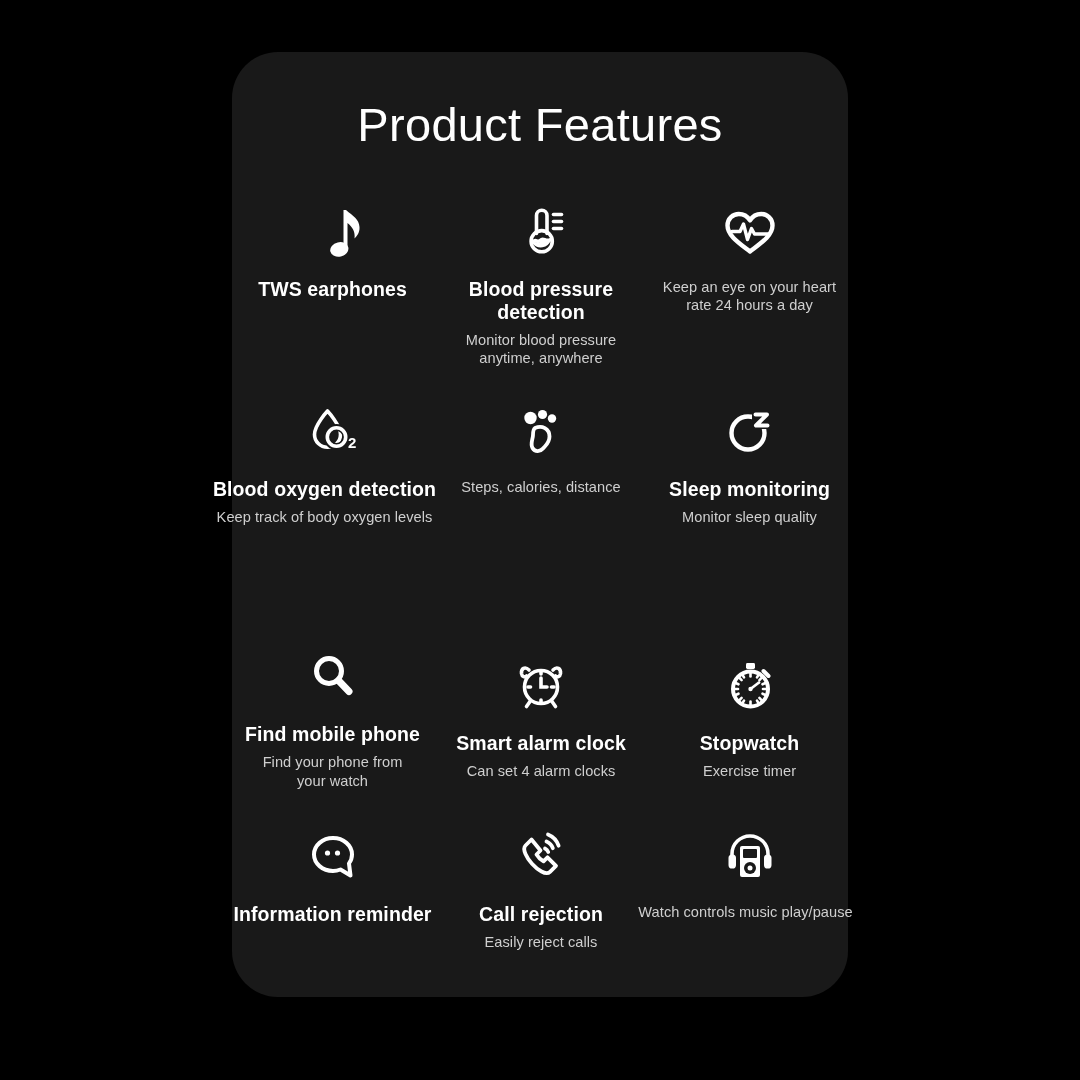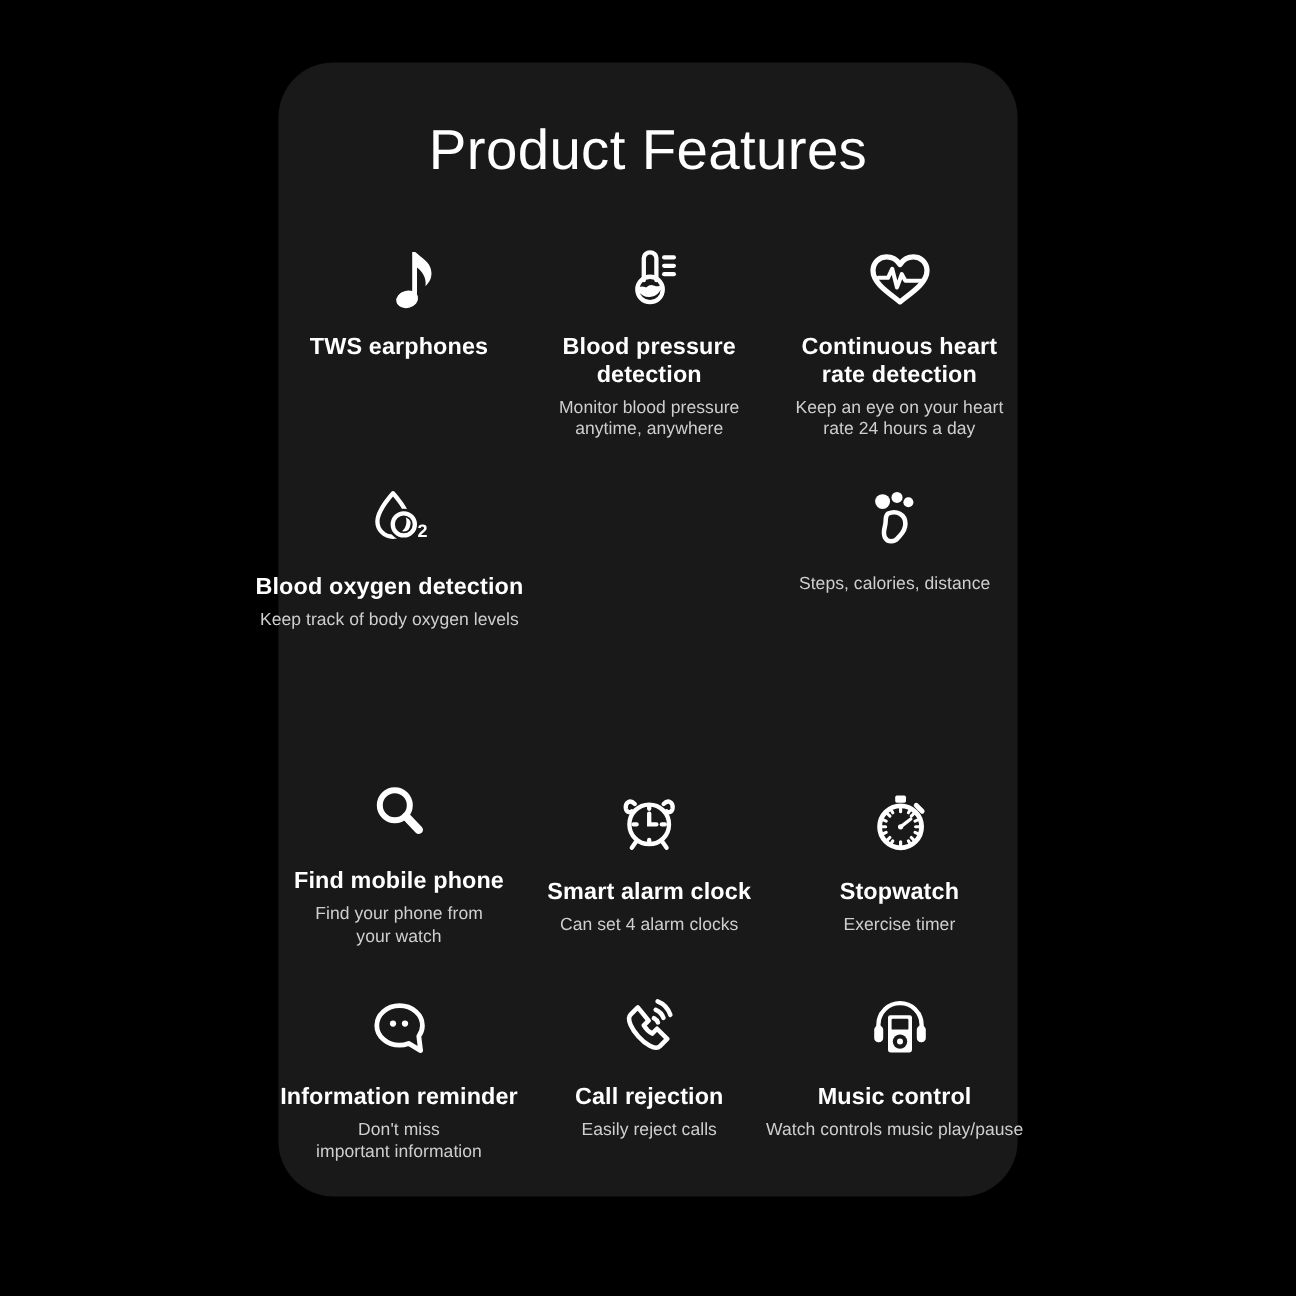--- a/index.html
+++ b/index.html
@@ -146,22 +146,20 @@
 anytime, anywhere</div>
         </div>
 
         <div class="feature-cell">
           <div class="feature-icon">
             <svg width="62" height="56" viewBox="0 0 62 56">
               <path d="M31 47.5 C20 39 8.5 31.5 8.5 21.5 C8.5 14.5 14 10 19.8 10 C24.4 10 28.6 12.6 31 16.4 C33.4 12.6 37.6 10 42.2 10 C48 10 53.5 14.5 53.5 21.5 C53.5 31.5 42 39 31 47.5 Z" fill="none" stroke="#fff" stroke-width="4.4" stroke-linejoin="round"></path>
               <path d="M13 27.5 L21 27.5 L24.5 20 L28.5 35.5 L32.5 24.5 L35.5 30 L49 30" fill="none" stroke="#fff" stroke-width="3.4" stroke-linecap="round" stroke-linejoin="round"></path>
             </svg>
           </div>
-          <div class="feature-title">Continuous heart
-rate detection</div>
           <div class="feature-desc">Keep an eye on your heart
 rate 24 hours a day</div>
         </div>
       </div>
 
       <div class="feature-row" id="row-1">
 
         <div class="feature-cell">
           <div class="feature-icon">
             <svg width="60" height="58" viewBox="0 0 60 58">
@@ -180,20 +178,31 @@
             <svg width="54" height="56" viewBox="0 0 54 56">
               <circle cx="16.5" cy="14" r="6.2" fill="#fff"></circle>
               <circle cx="28.5" cy="10.5" r="4.6" fill="#fff"></circle>
               <circle cx="38" cy="14.5" r="4.2" fill="#fff"></circle>
               <path d="M21 24 C28 21 35.5 24.5 35.5 32.5 C35.5 39 31.5 41.5 29 44.5 C26.5 47.5 21 48.5 18.5 44 C16 39.5 19 35 19 31 C19 28 19 25.5 21 24 Z" fill="none" stroke="#fff" stroke-width="3.8" stroke-linejoin="round"></path>
             </svg>
           </div>
           <div class="feature-desc">Steps, calories, distance</div>
         </div>
 
+        <div class="feature-cell">
+          <div class="feature-icon">
+            <svg width="56" height="54" viewBox="0 0 56 54">
+              <circle cx="26" cy="28" r="16.5" fill="none" stroke="#fff" stroke-width="4.4"></circle>
+              <path d="M30 6 L48 6 L48 24 L30 24 Z" fill="#191919"></path>
+              <path d="M33.5 9.5 L45 9.5 L34 20.5 L45.5 20.5" fill="none" stroke="#fff" stroke-width="4" stroke-linecap="round" stroke-linejoin="round"></path>
+            </svg>
+          </div>
+          <div class="feature-title">Sleep monitoring</div>
+          <div class="feature-desc">Monitor sleep quality</div>
+        </div>
       </div>
 
       <div class="feature-row" id="row-2">
 
         <div class="feature-cell">
           <div class="feature-icon">
             <svg width="54" height="54" viewBox="0 0 54 54">
               <circle cx="23" cy="21" r="12.5" fill="none" stroke="#fff" stroke-width="5"></circle>
               <path d="M32.5 30.5 L43 41.5" fill="none" stroke="#fff" stroke-width="7" stroke-linecap="round"></path>
             </svg>
@@ -261,22 +270,20 @@
 
         <div class="feature-cell">
           <div class="feature-icon">
             <svg width="56" height="54" viewBox="0 0 56 54">
               <path d="M28 8 C38.5 8 47 15.5 47 24.5 C47 27.8 45.9 30.9 44 33.4 L45.5 45.5 L35.5 39.5 C33.2 40.4 30.7 41 28 41 C17.5 41 9 33.5 9 24.5 C9 15.5 17.5 8 28 8 Z" fill="none" stroke="#fff" stroke-width="4" stroke-linejoin="round"></path>
               <circle cx="22.5" cy="23" r="2.6" fill="#fff"></circle>
               <circle cx="32.5" cy="23" r="2.6" fill="#fff"></circle>
             </svg>
           </div>
           <div class="feature-title">Information reminder</div>
-          <div class="feature-desc">Don't miss
-important information</div>
         </div>
 
         <div class="feature-cell">
           <div class="feature-icon">
             <svg width="56" height="54" viewBox="0 0 56 54">
               <g fill="none" stroke="#fff" stroke-width="3.8" stroke-linecap="round" stroke-linejoin="round">
                 <path d="M18.5 9.5 L12.5 15.5 C10.5 17.5 11 20.5 12.5 24 C15 30 22 38 28.5 41.5 C32 43.4 35 43.8 37 41.8 L43 35.8 L34.5 27.3 L30.5 31.3 C28 30 25 27 23.5 24.5 L27.5 20.5 Z"></path>
                 <path d="M33.5 11.5 C36.5 12.8 38.8 15.2 39.8 18.2"></path>
                 <path d="M32 18.5 C33.5 19.2 34.7 20.5 35.2 22"></path>
                 <path d="M35 4.5 C40 6.5 43.8 10.5 45.6 15.7"></path>
@@ -292,20 +299,19 @@
             <svg width="58" height="54" viewBox="0 0 58 54">
               <path d="M11 31 L11 24 C11 13.5 19.5 6 29 6 C38.5 6 47 13.5 47 24 L47 31" fill="none" stroke="#fff" stroke-width="3.6" stroke-linecap="round"></path>
               <rect x="7.5" y="24.5" width="7.5" height="14" rx="3.6" fill="#fff"></rect>
               <rect x="43" y="24.5" width="7.5" height="14" rx="3.6" fill="#fff"></rect>
               <rect x="19" y="16" width="20" height="31" rx="2" fill="#fff"></rect>
               <rect x="22" y="19" width="14" height="9" rx="1" fill="#191919"></rect>
               <circle cx="29" cy="38" r="6" fill="#191919"></circle>
               <circle cx="29" cy="38" r="2.5" fill="#fff"></circle>
             </svg>
           </div>
-          <div class="feature-title">Music control</div>
           <div class="feature-desc">Watch controls music play/pause</div>
         </div>
       </div>
 
     </div>
   </div>
 </div>
 
 </body></html>

